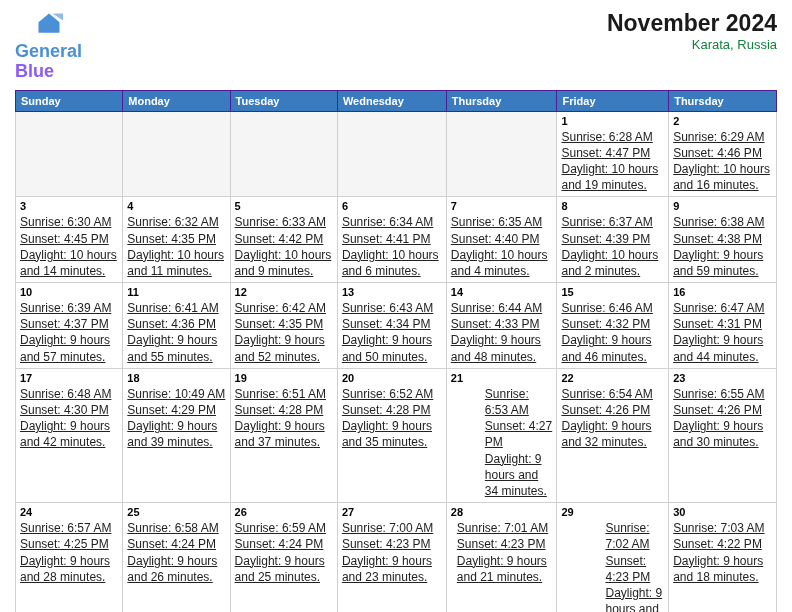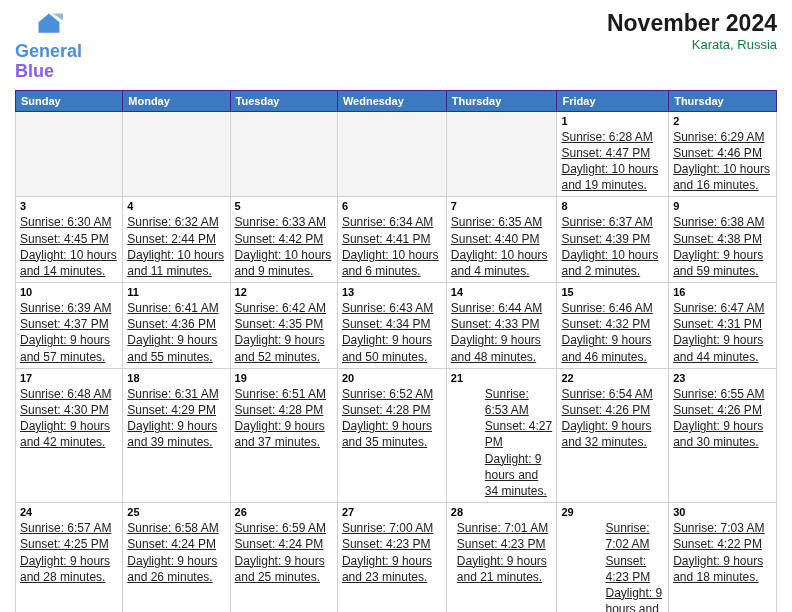--- a/index.html
+++ b/index.html
@@ -146,21 +146,21 @@
         <tr>
           <td>
             <span class="day-number">3</span>
             <div class="day-info" style="white-space: pre-line;">Sunrise: 6:30 AM
 Sunset: 4:45 PM
 Daylight: 10 hours and 14 minutes.</div>
           </td>
           <td>
             <span class="day-number">4</span>
             <div class="day-info" style="white-space: pre-line;">Sunrise: 6:32 AM
-Sunset: 2:44 PM
+Sunset: 4:35 PM
 Daylight: 10 hours and 11 minutes.</div>
           </td>
           <td>
             <span class="day-number">5</span>
             <div class="day-info" style="white-space: pre-line;">Sunrise: 6:33 AM
 Sunset: 4:42 PM
 Daylight: 10 hours and 9 minutes.</div>
           </td>
           <td>
             <span class="day-number">6</span>
@@ -233,21 +233,21 @@
         </tr>
         <tr>
           <td>
             <span class="day-number">17</span>
             <div class="day-info" style="white-space: pre-line;">Sunrise: 6:48 AM
 Sunset: 4:30 PM
 Daylight: 9 hours and 42 minutes.</div>
           </td>
           <td>
             <span class="day-number">18</span>
-            <div class="day-info" style="white-space: pre-line;">Sunrise: 6:31 AM
+            <div class="day-info" style="white-space: pre-line;">Sunrise: 10:49 AM
 Sunset: 4:29 PM
 Daylight: 9 hours and 39 minutes.</div>
           </td>
           <td>
             <span class="day-number">19</span>
             <div class="day-info" style="white-space: pre-line;">Sunrise: 6:51 AM
 Sunset: 4:28 PM
 Daylight: 9 hours and 37 minutes.</div>
           </td>
           <td>

